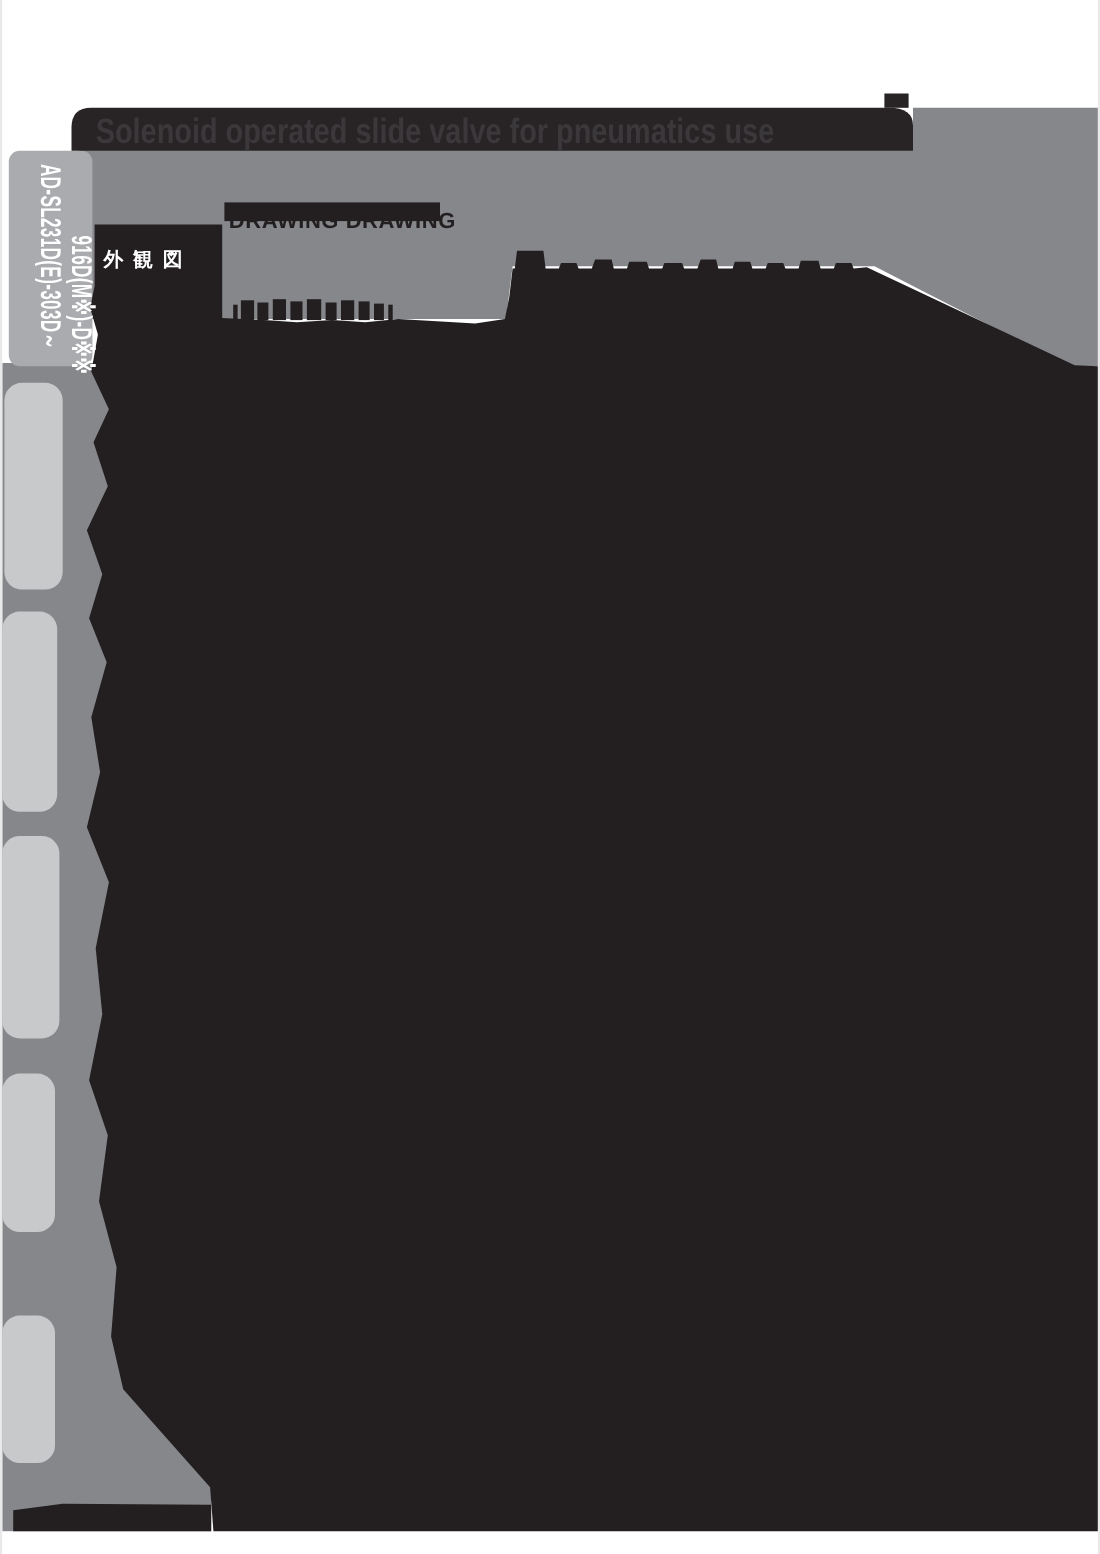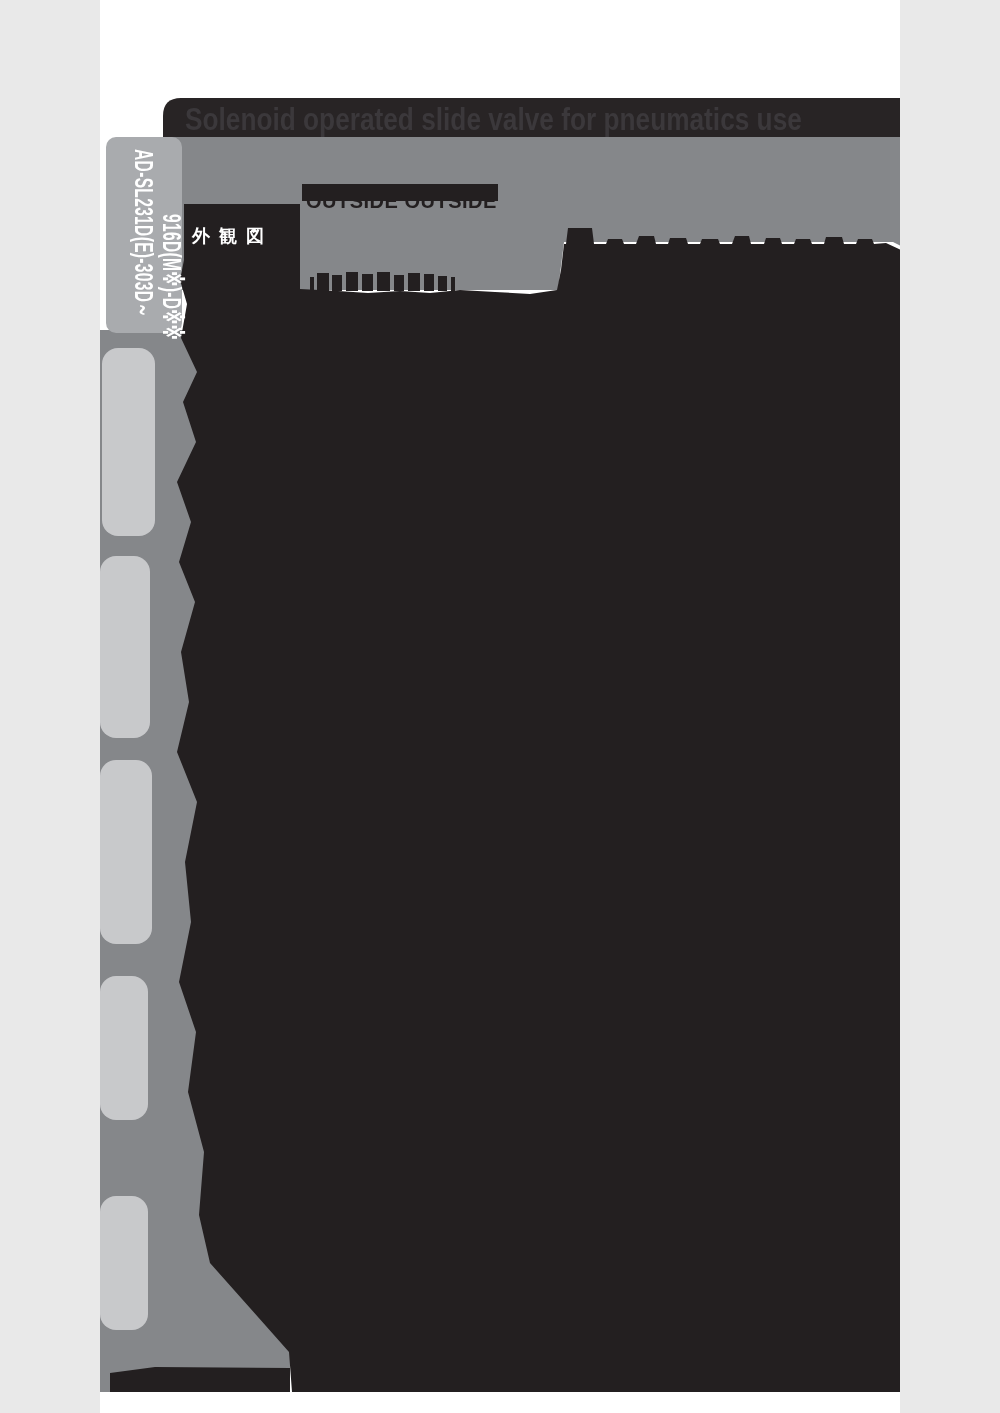--- a/index.html
+++ b/index.html
@@ -9,21 +9,21 @@
     --panel-gray:#85878A;
     --tab-gray:#A9ABAE;
     --thumb-gray:#C8C9CB;
     --page-white:#FFFFFF;
     --label-text:#FFFFFF;
   }
   html,body{margin:0;padding:0;}
   body{background:#e9e9e9;}
   .page{
     position:relative;
-    width:800px;height:1413px;
+    width:996px;height:1413px;
     margin:0 auto;
     background:var(--page-white,#fff);
     overflow:hidden;
     font-family:"Liberation Sans","DejaVu Sans",sans-serif;
   }
   .scan-layer{position:absolute;left:0;top:0;width:1000px;height:1413px;}
   .txt{position:absolute;white-space:nowrap;line-height:1.05;}
   #header-title{
     left:85px;top:103px;
     font-size:32px;font-weight:bold;
@@ -116,18 +116,18 @@
     <path style="fill:var(--header-band,#282425)" d="M63,137 L63,116 Q63,98 81,98 L806,98 Q828,98 828,114 L828,137 Z"></path>
 
     <rect style="fill:var(--header-band,#282425)" x="802" y="85" width="22" height="13"></rect>
   </svg>
 
   <div class="txt" id="header-title">Solenoid operated slide valve for pneumatics use</div>
 
   <div class="txt tab-line" id="tab-line1">AD-SL231D(E)-303D～</div>
   <div class="txt tab-line" id="tab-line2">916D(M※)-D※※</div>
 
-  <div class="txt" id="section-label-en">OUTSIDE OUTSIDE</div>
+  <div class="txt" id="section-label-en">DRAWING DRAWING</div>
   <div class="txt" id="caption-cover"></div>
 
   <div class="txt" id="section-label-jp">外観図</div>
 
 </div>
 
 </body></html>

